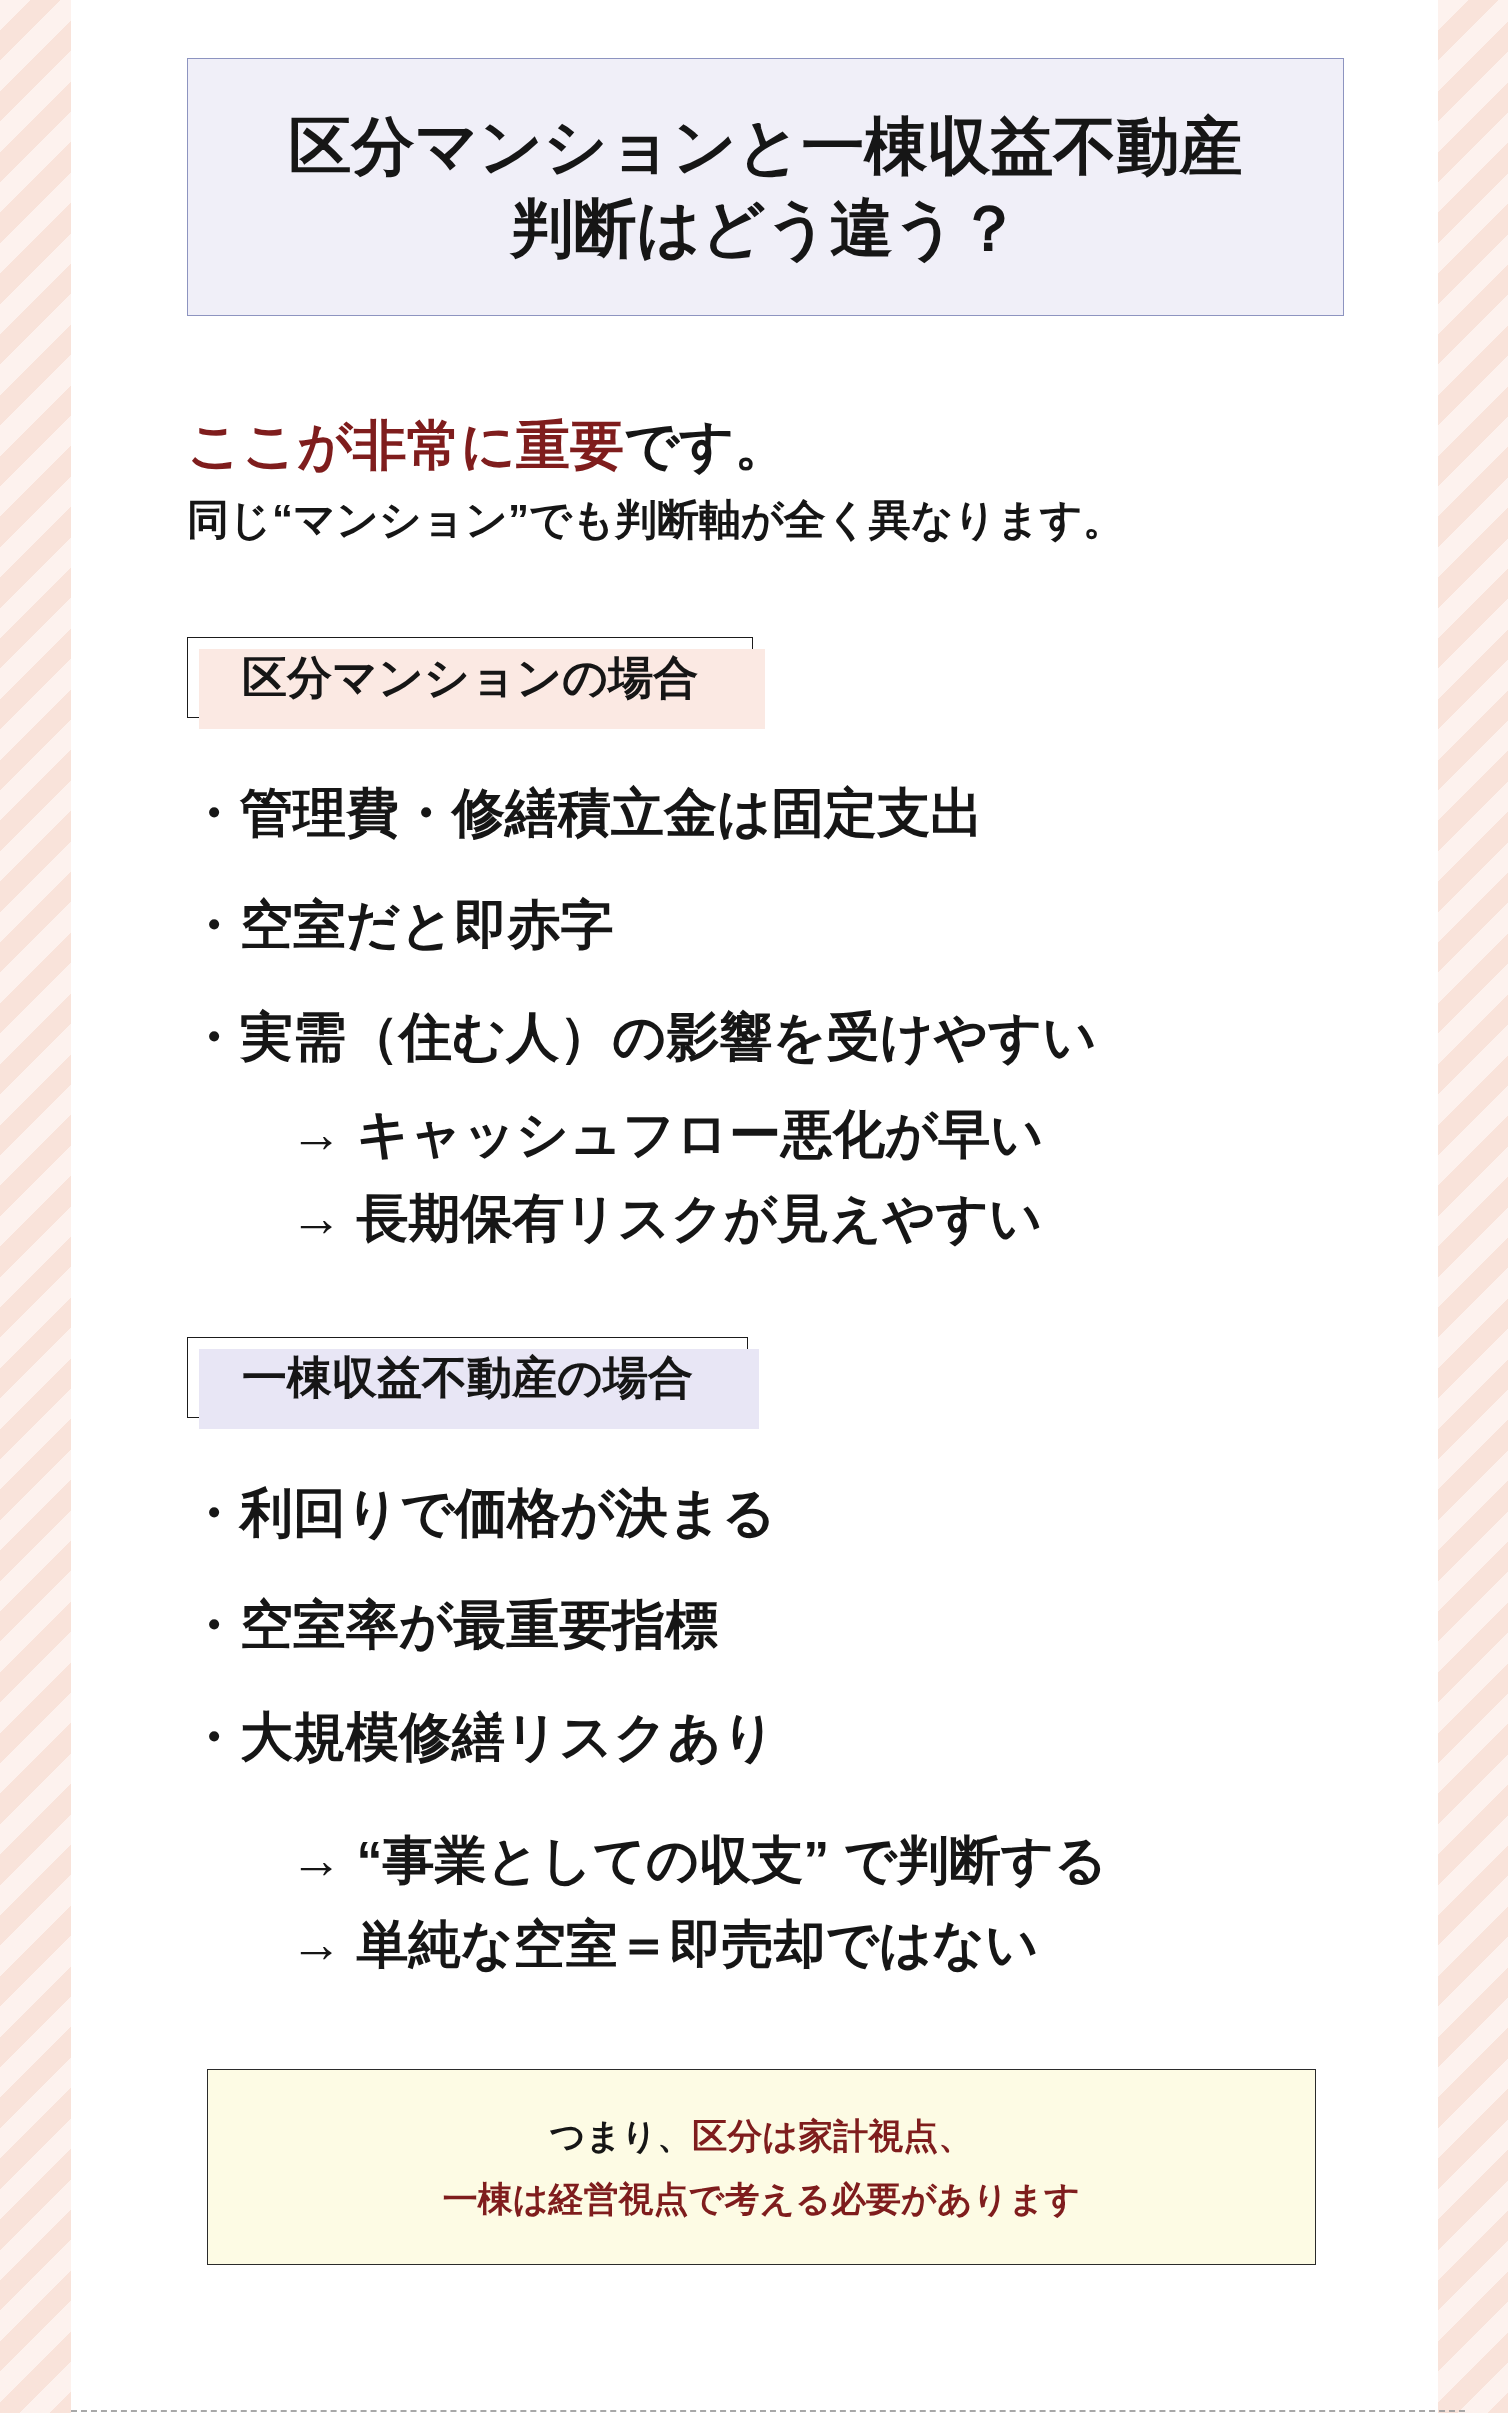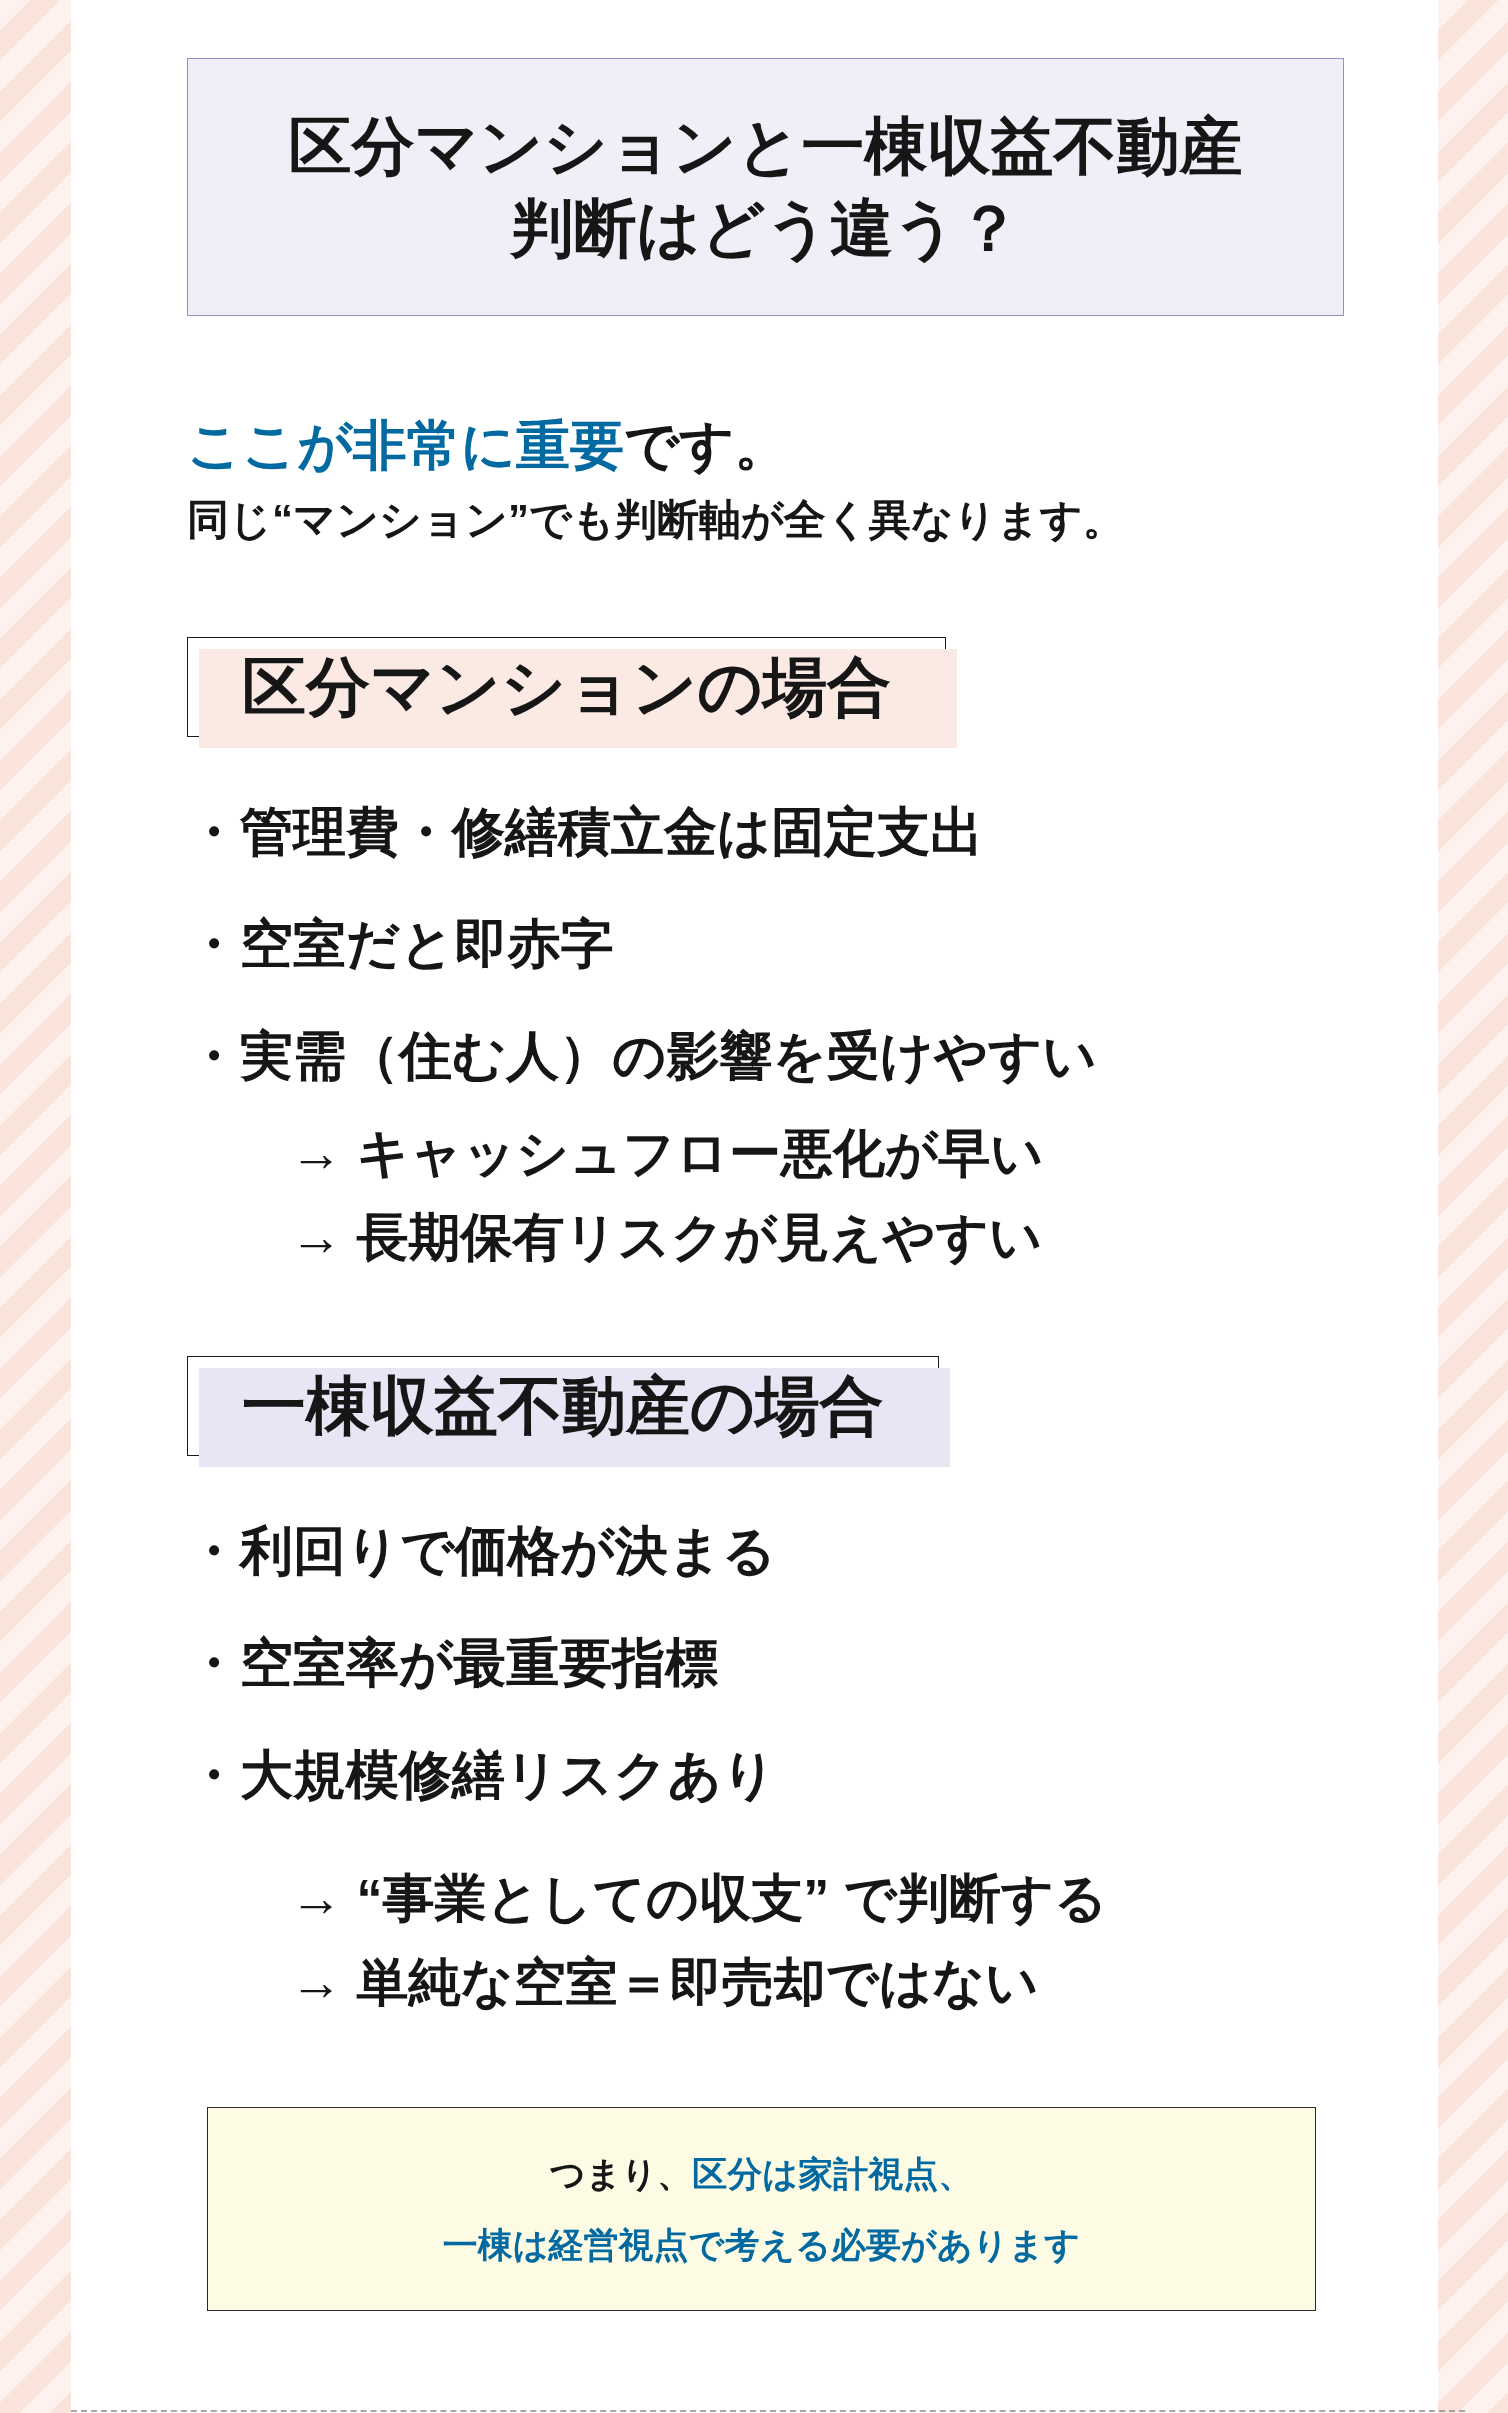--- a/index.html
+++ b/index.html
@@ -56,29 +56,29 @@
     font-size: 54px;
     line-height: 1;
     white-space: nowrap;
   }
   .lead2 {
     margin-top: 27px;
     font-size: 42px;
     line-height: 1;
     white-space: nowrap;
   }
-  .red { color: #0369a1; margin-top: 8px; }
+  .red { color: #7f1d1d; }
 
   .label {
     position: relative;
     z-index: 0;
     display: inline-block;
     border: 1.7px solid #1b1b1b;
     padding: 17px 54px;
-    font-size: 64px;
+    font-size: 45px;
     line-height: 1;
     white-space: nowrap;
     background: transparent;
   }
   .label::after {
     content: "";
     position: absolute;
     left: 10.7px; top: 10.7px;
     right: -12.4px; bottom: -12.4px;
     z-index: -1;

